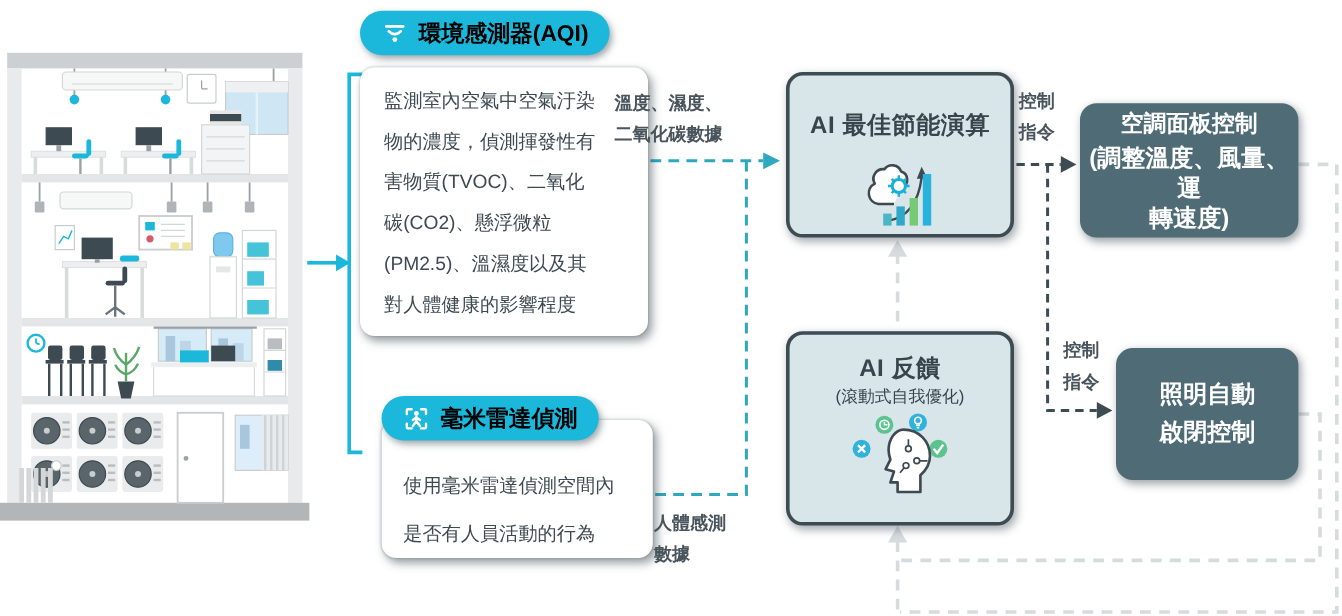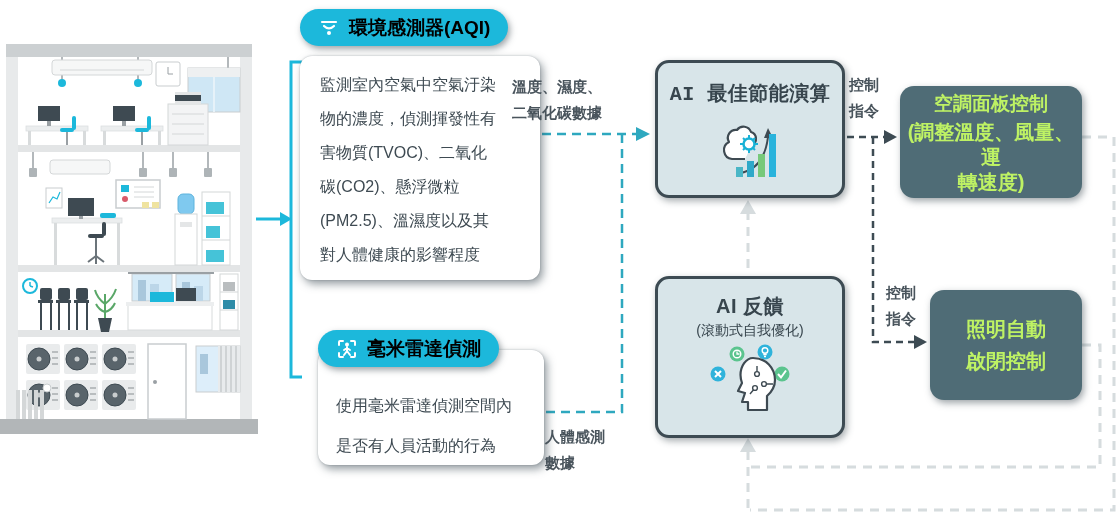--- a/index.html
+++ b/index.html
@@ -26,21 +26,21 @@
     z-index:2;box-shadow:2px 3px 7px rgba(61,75,83,.45);
     display:flex;flex-direction:column;align-items:center;
     color:#37454D;text-align:center;
   }
   .aibox .title{font-size:20px;font-weight:bold;letter-spacing:.5px;}
   .aibox .subtitle{font-size:14px;font-weight:normal;margin-top:2px;}
   .ctrlbox{
     position:absolute;background:#4F6C76;border-radius:14px;z-index:2;
     box-shadow:2px 3px 7px rgba(61,75,83,.5);
     display:flex;flex-direction:column;align-items:center;justify-content:center;
-    color:#bef264;text-align:center;
+    color:#ffffff;text-align:center;
   }
   .ctrlbox .t1{font-size:19px;font-weight:bold;white-space:pre-line;line-height:27px;}
   .ctrlbox .t2{font-size:20px;font-weight:bold;white-space:pre-line;line-height:25px;margin-top:3px;}
   .flowlabel{
     position:absolute;color:#49545C;font-size:15px;font-weight:bold;
     line-height:26px;white-space:pre-line;z-index:2;
   }
 </style>
 </head>
 <body>
@@ -337,21 +337,21 @@
       <circle cx="11" cy="6.5" r="2" fill="#ffffff"></circle>
     </svg>
     <span>毫米雷達偵測</span>
   </div>
   <div class="card" style="left:318px;top:350px;width:226px;height:115px;">
     <div class="body" style="padding:36px 12px 0 18px;line-height:40px;">使用毫米雷達偵測空間內
 是否有人員活動的行為</div>
   </div>
 
   <div class="aibox" style="left:655px;top:60px;width:184px;height:132px;">
-    <div class="title" style="margin-top:17px;font-family:Liberation Mono, monospace;">AI 最佳節能演算</div>
+    <div class="title" style="margin-top:28px;">AI 最佳節能演算</div>
     <svg width="76" height="72" viewBox="0 0 76 72" style="margin-top:4px;">
       <path d="M33,48 H20 a9,9 0 0 1 -3,-17 a8,8 0 0 1 8,-12 a8,8 0 0 1 14,2 a7,7 0 0 1 1,13" fill="#ffffff" stroke="#3E4A52" stroke-width="2.2" stroke-linejoin="round"></path>
       <g stroke="#19B2D6" stroke-width="2">
         <line x1="37" y1="24" x2="37" y2="42"></line>
           <line x1="28" y1="33" x2="46" y2="33"></line>
         <line x1="31" y1="27" x2="43" y2="39"></line>
           <line x1="43" y1="27" x2="31" y2="39"></line>
       </g>
       <circle cx="37" cy="33" r="5.5" fill="#ffffff" stroke="#19B2D6" stroke-width="2.5"></circle>
       <path d="M28,62 Q52,58 56,26" stroke="#3E4A52" stroke-width="2" fill="none"></path>

